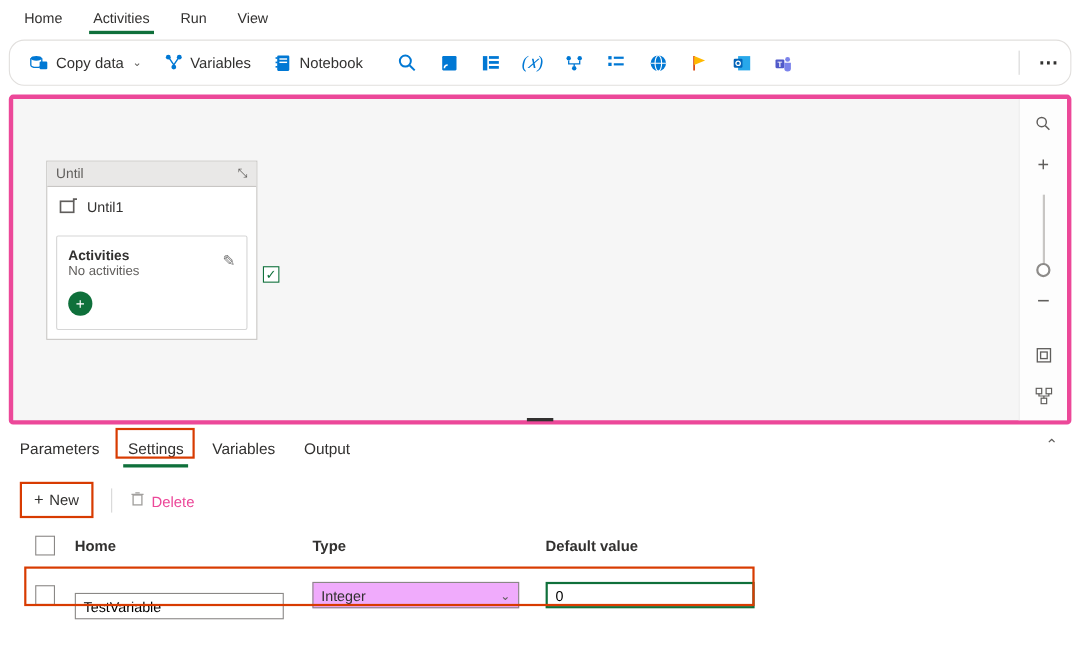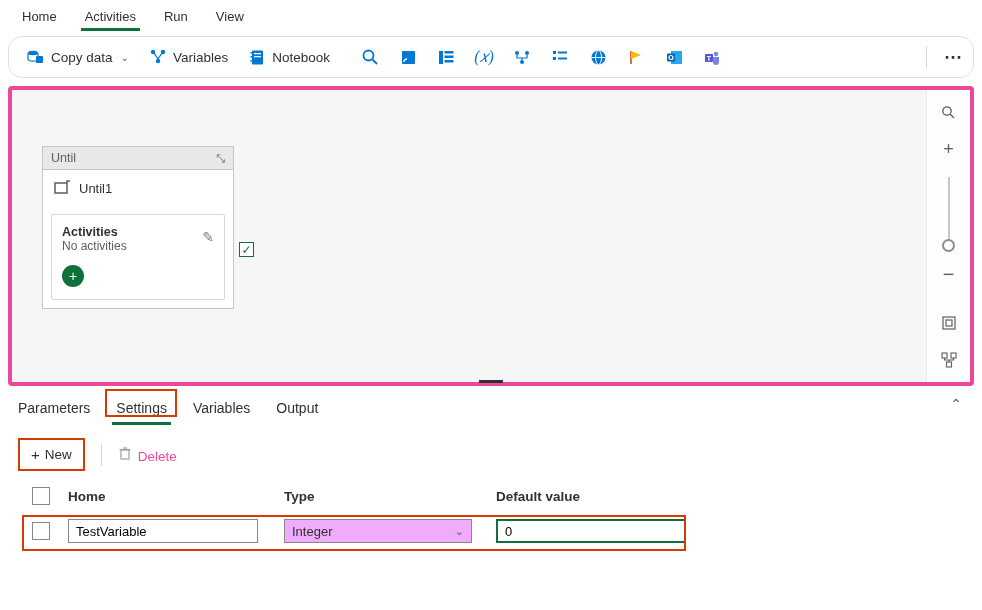--- a/index.html
+++ b/index.html
@@ -292,20 +292,21 @@
     cursor: pointer;
   }
   .cell-input {
     width: 190px;
     height: 24px;
     border: 1px solid #8a8886;
     padding: 0 7px;
     font-size: 13px;
     background: #fff;
     font-family: inherit;
+    margin-top: 20px;
   }
   .cell-select {
     width: 188px;
     height: 24px;
     border: 1px solid #8a8886;
     padding: 0 7px;
     font-size: 13px;
     display: flex;
     align-items: center;
     justify-content: space-between;

